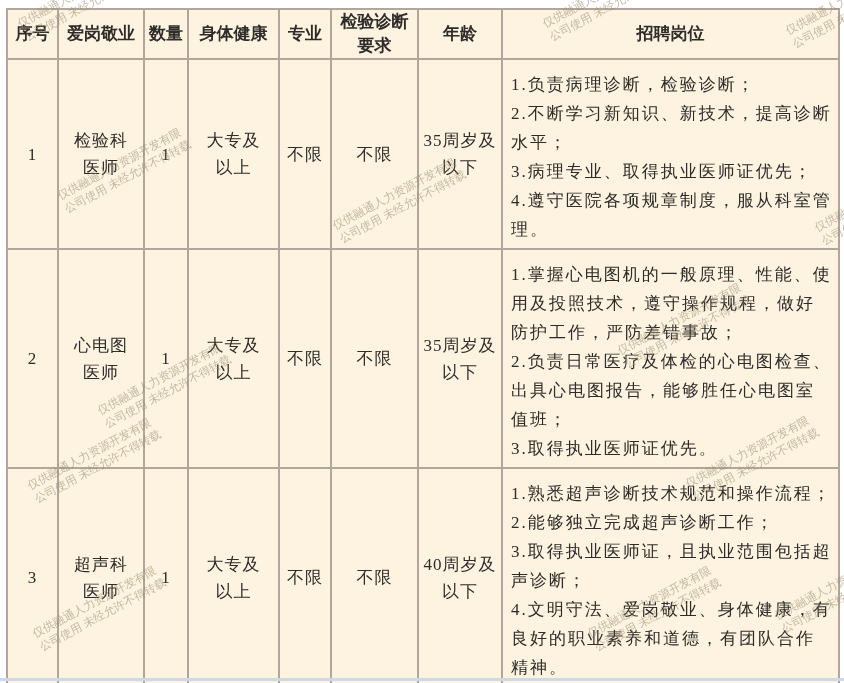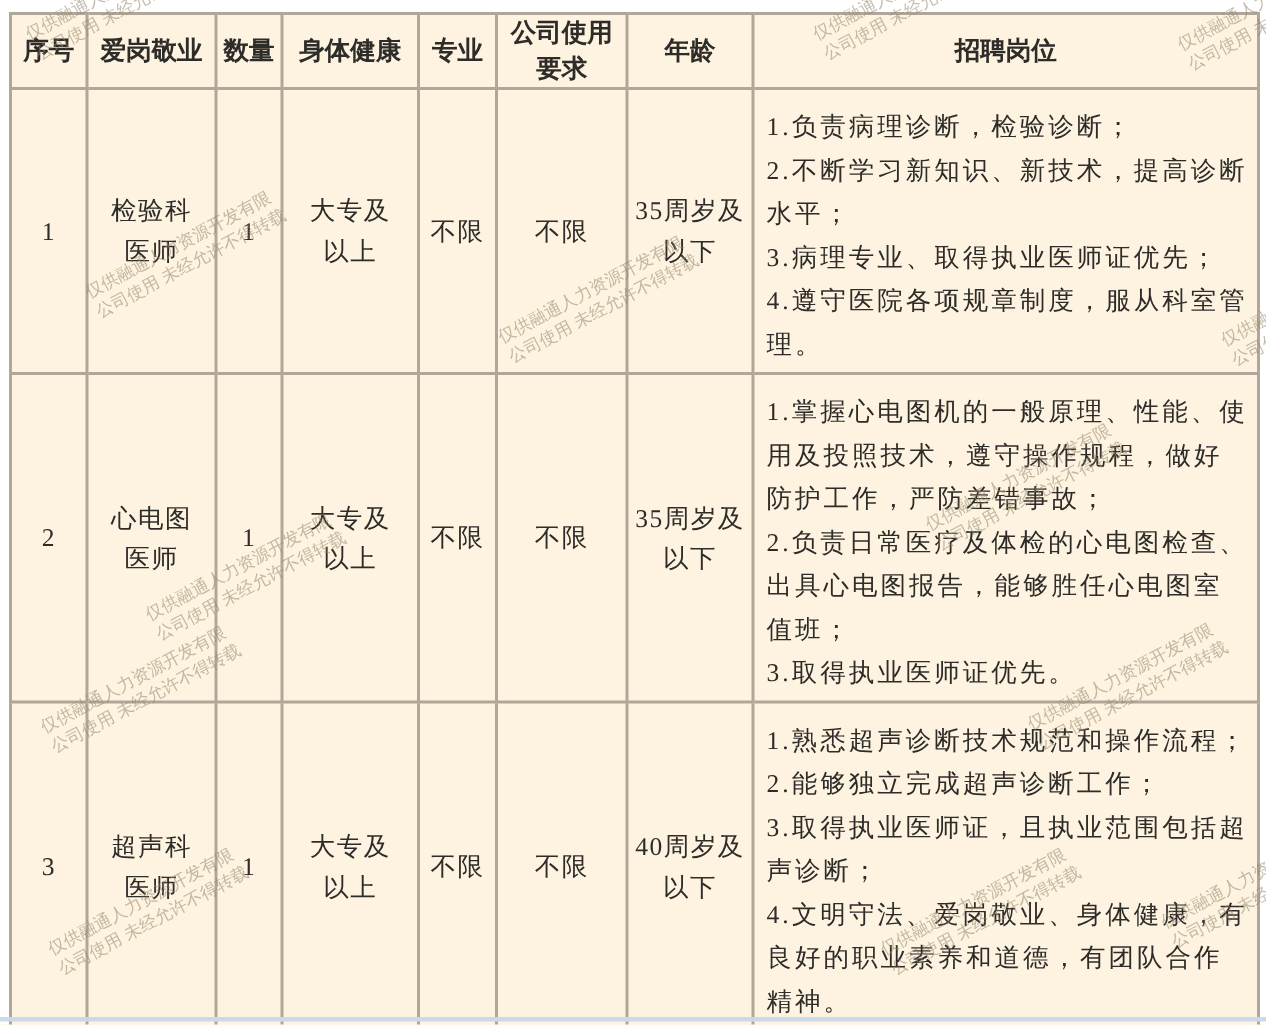--- a/index.html
+++ b/index.html
@@ -76,21 +76,21 @@
       <col style="width:84px">
         <col style="width:337px">
     </colgroup>
     <thead>
       <tr>
         <th>序号</th>
         <th>爱岗敬业</th>
         <th>数量</th>
         <th>身体健康</th>
         <th>专业</th>
-        <th>公司使用
+        <th>检验诊断
 要求</th>
         <th>年龄</th>
         <th>招聘岗位</th>
       </tr>
     </thead>
     <tbody>
       <tr class="r0">
         <td class="c">1</td>
         <td class="c">检验科
 医师</td>

